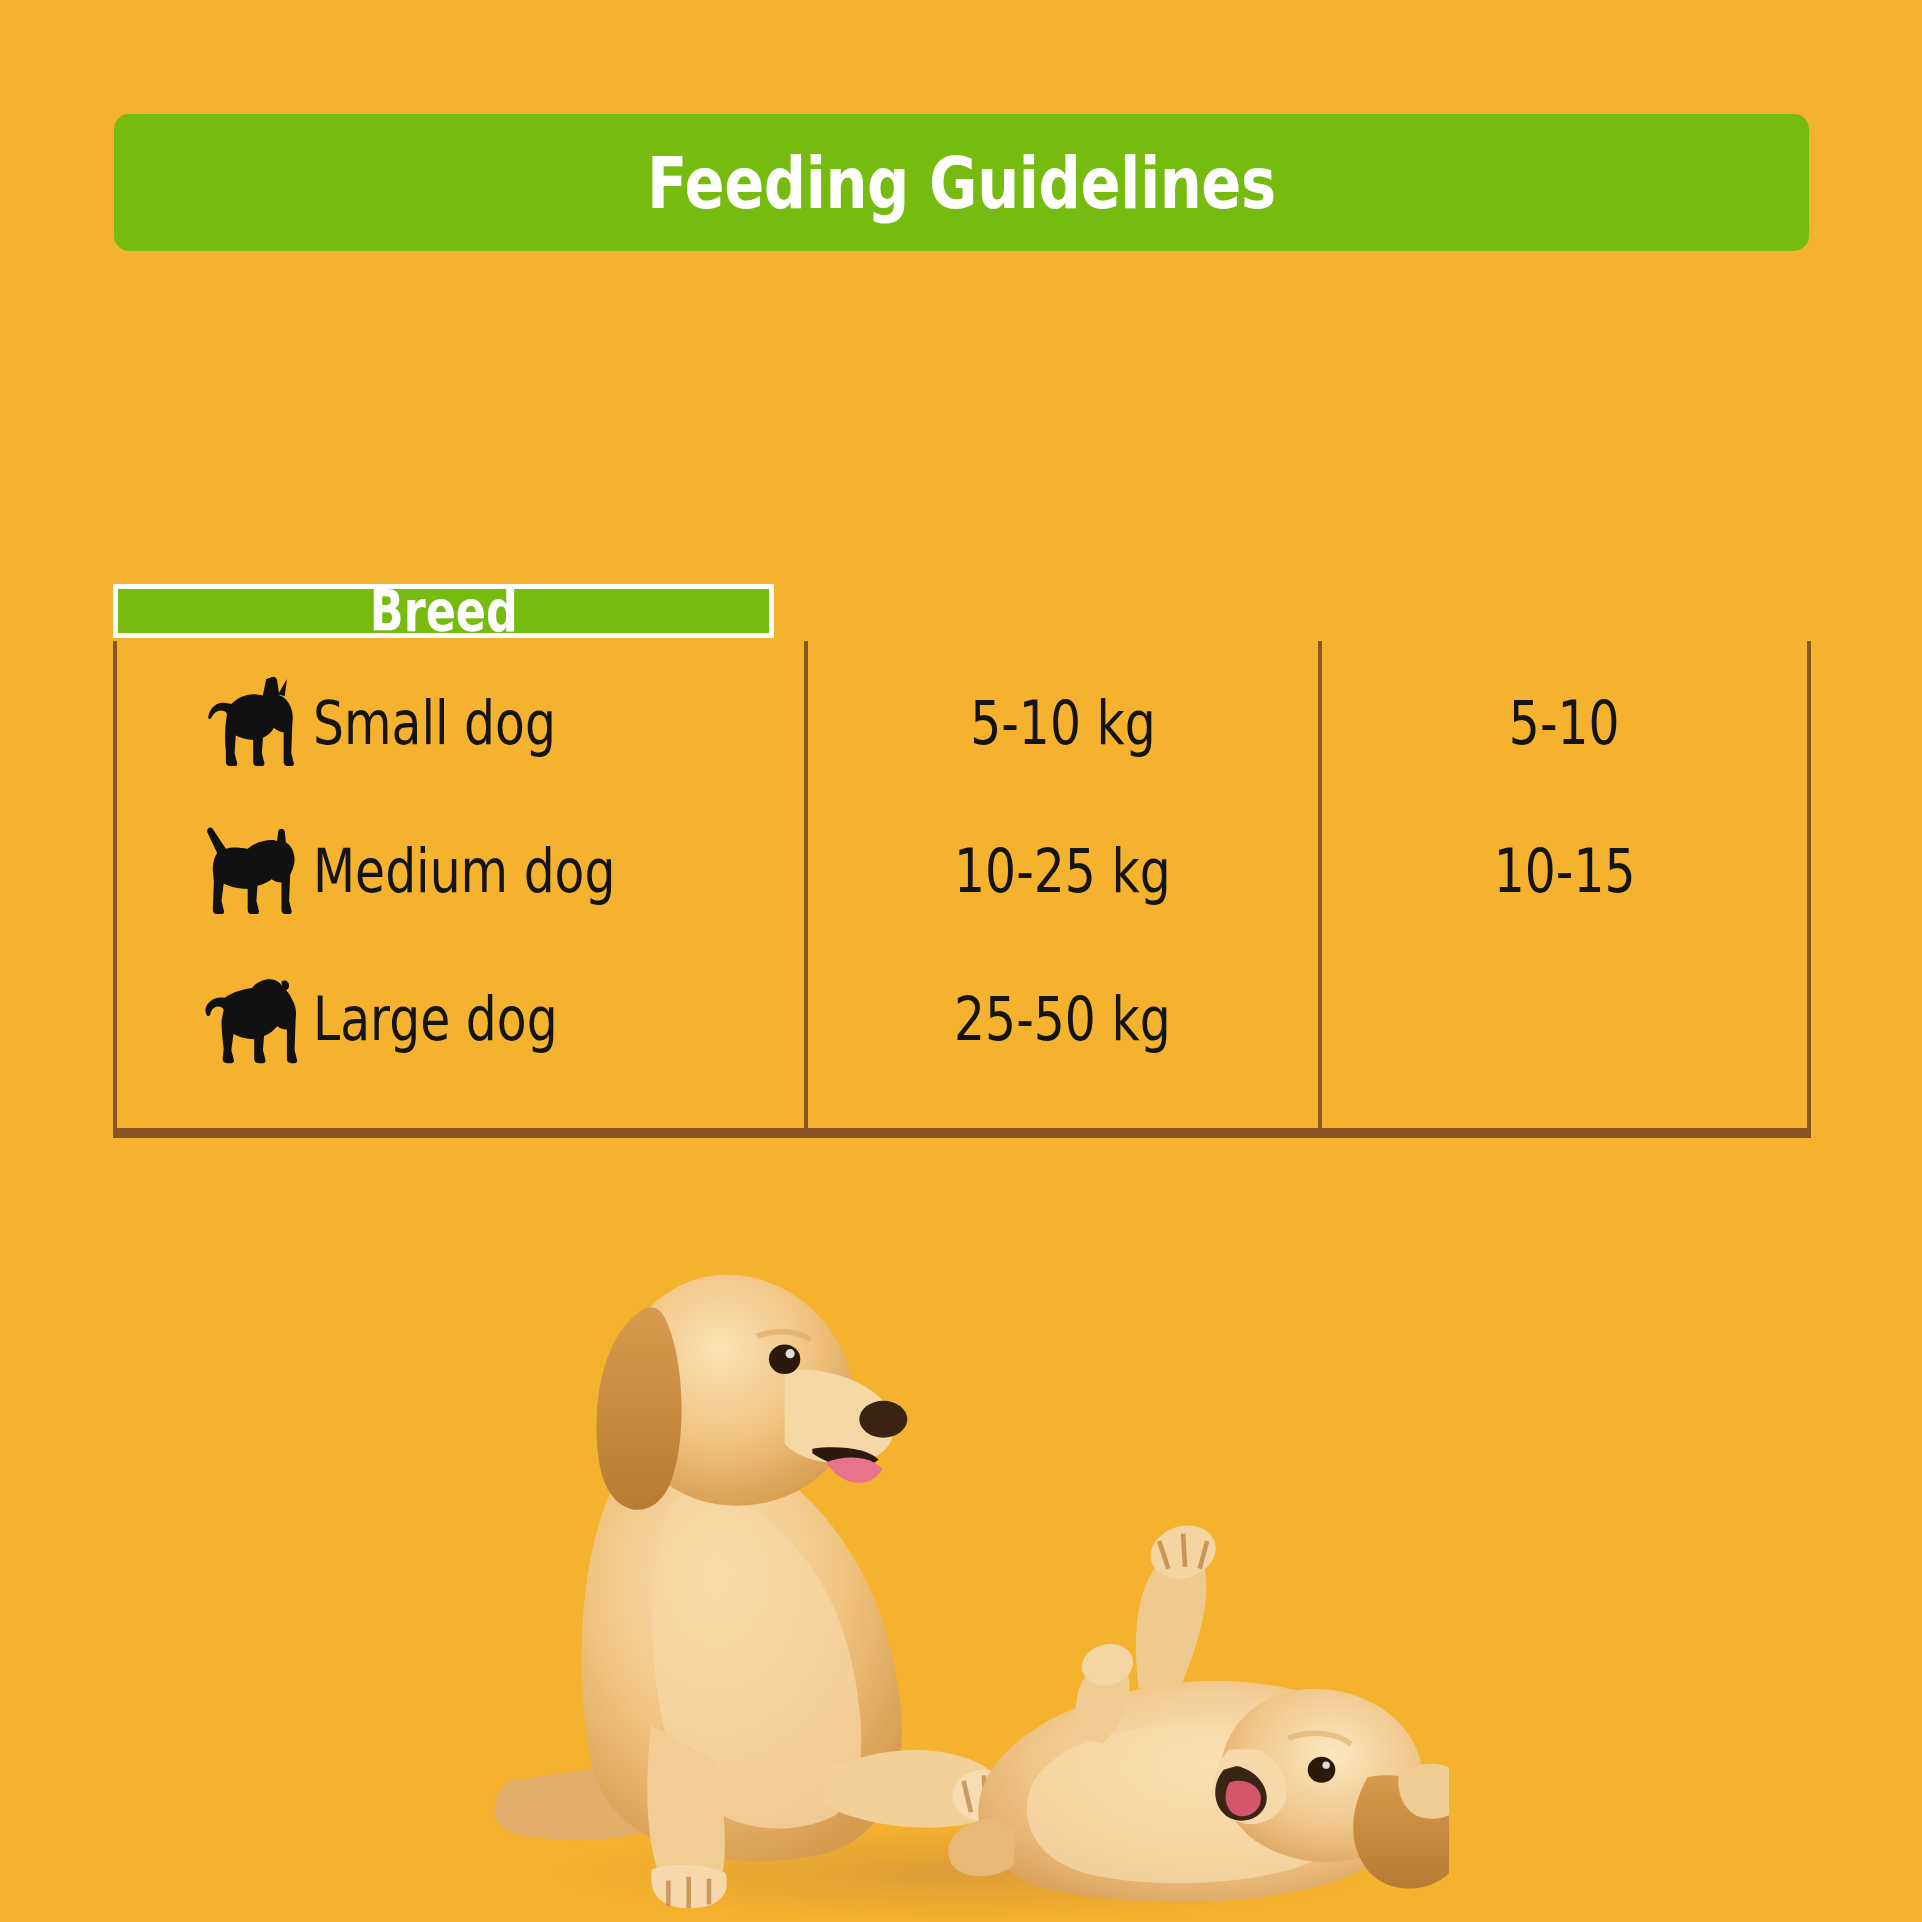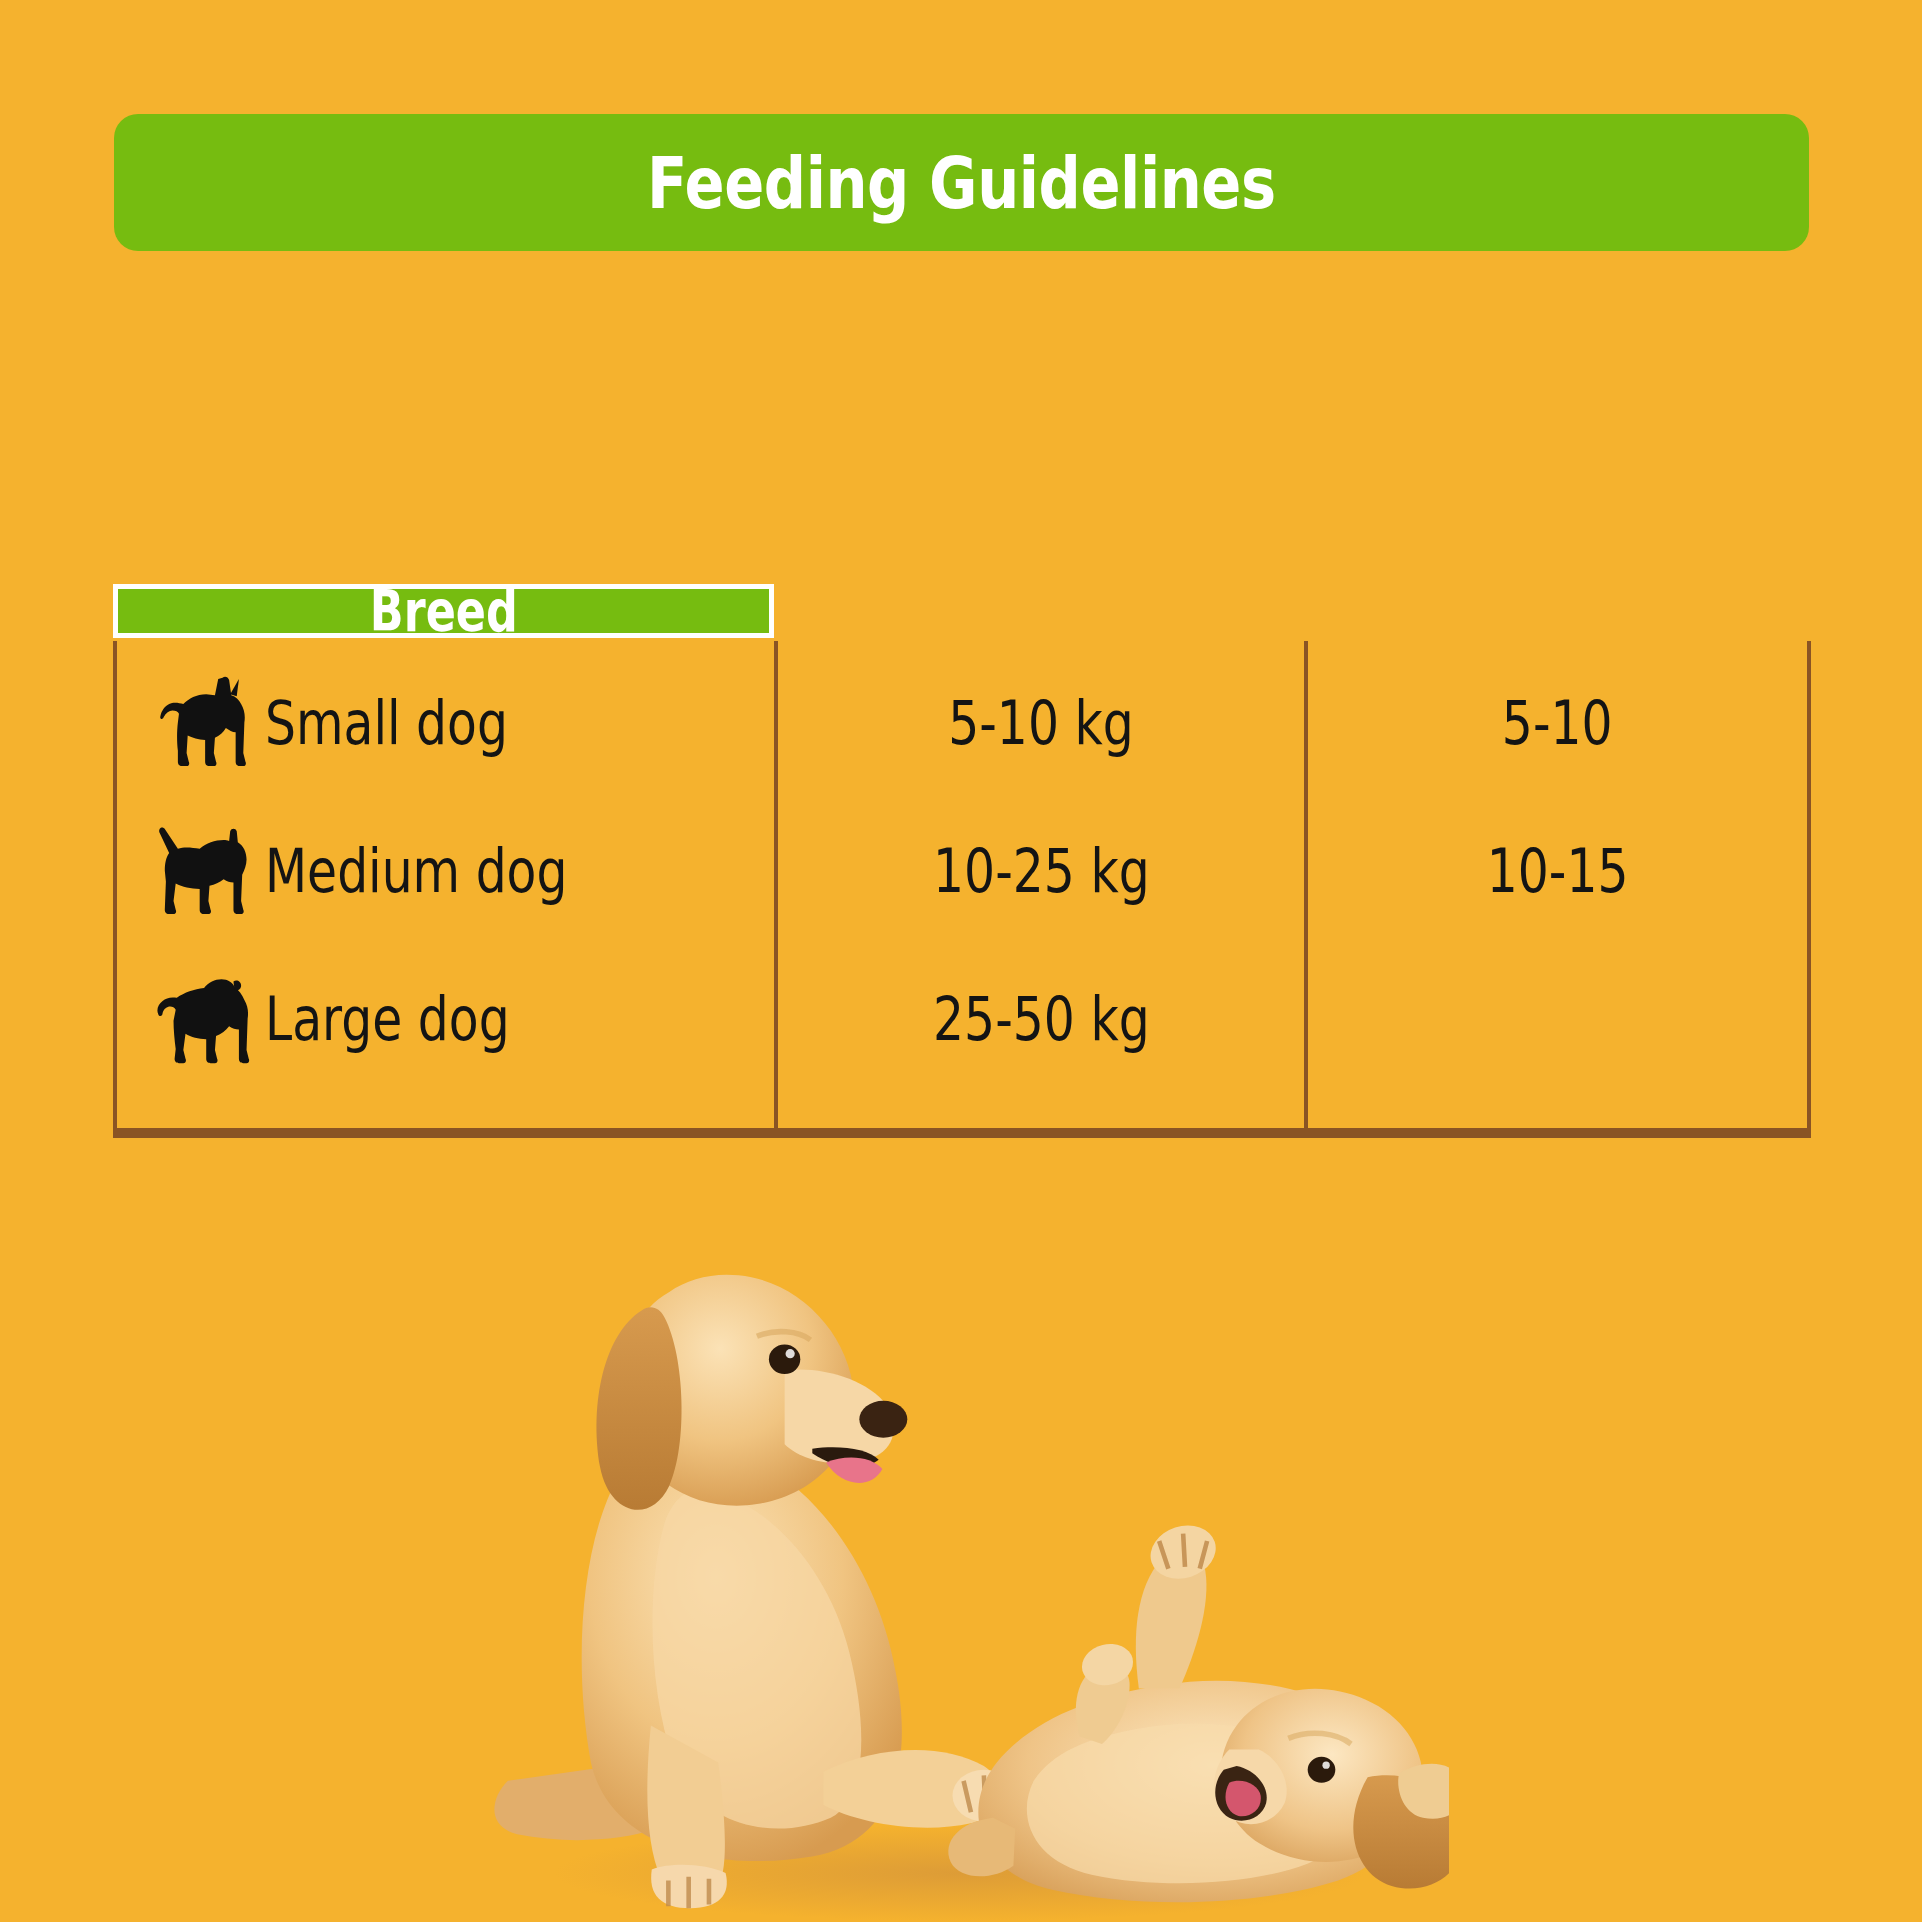--- a/index.html
+++ b/index.html
@@ -22,21 +22,21 @@
   }
 
   
   #title-banner {
     position: absolute;
     left: 114px;
     top: 114px;
     width: 1695px;
     height: 137px;
     background: #76BC10;
-    border-radius: 24px;
+    border-radius: 15px;
     display: flex;
     align-items: center;
     justify-content: center;
   }
   #title-text {
     color: #FFFFFF;
     font-family: "DejaVu Sans", sans-serif;
     font-size: 72px;
     font-weight: bold;
     letter-spacing: -0.5px;
@@ -85,20 +85,21 @@
     position: absolute;
     left: 0;
     top: 57px;
     width: 100%;
     height: 497px;
     border-left: 4.6px solid #8A5424;
     border-right: 4.6px solid #8A5424;
     border-bottom: 10px solid #8A5424;
     box-sizing: border-box;
     display: flex;
+    padding-left: 48px;
   }
   .tcol {
     box-sizing: border-box;
     display: flex;
     flex-direction: column;
     justify-content: flex-start;
     padding-top: 7.4px;
   }
   .tcol.divider {
     border-left: 4.6px solid #8A5424;

